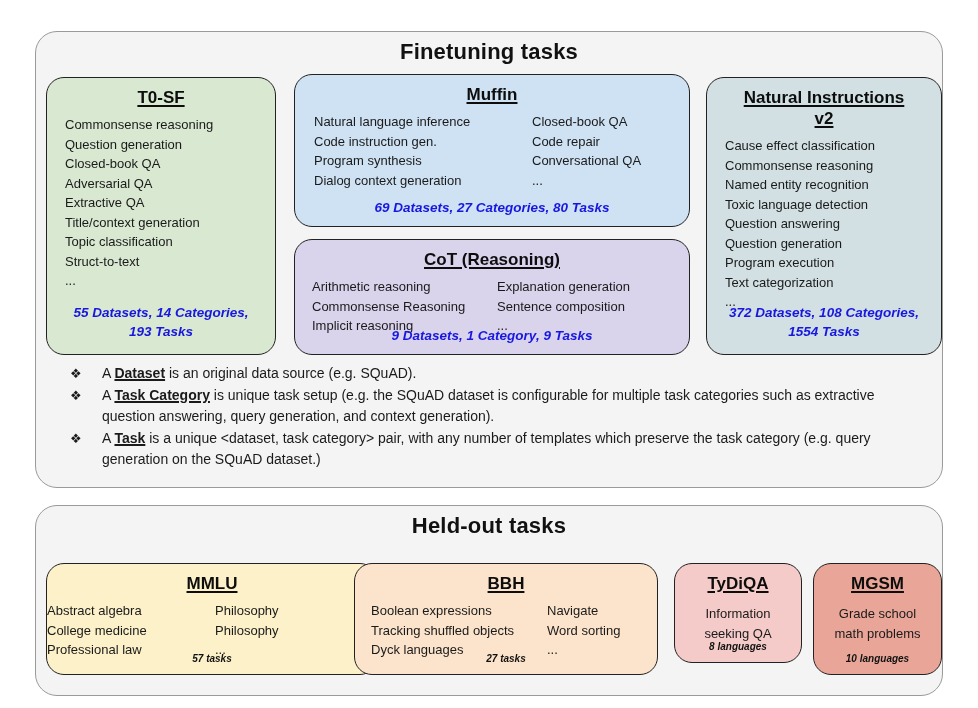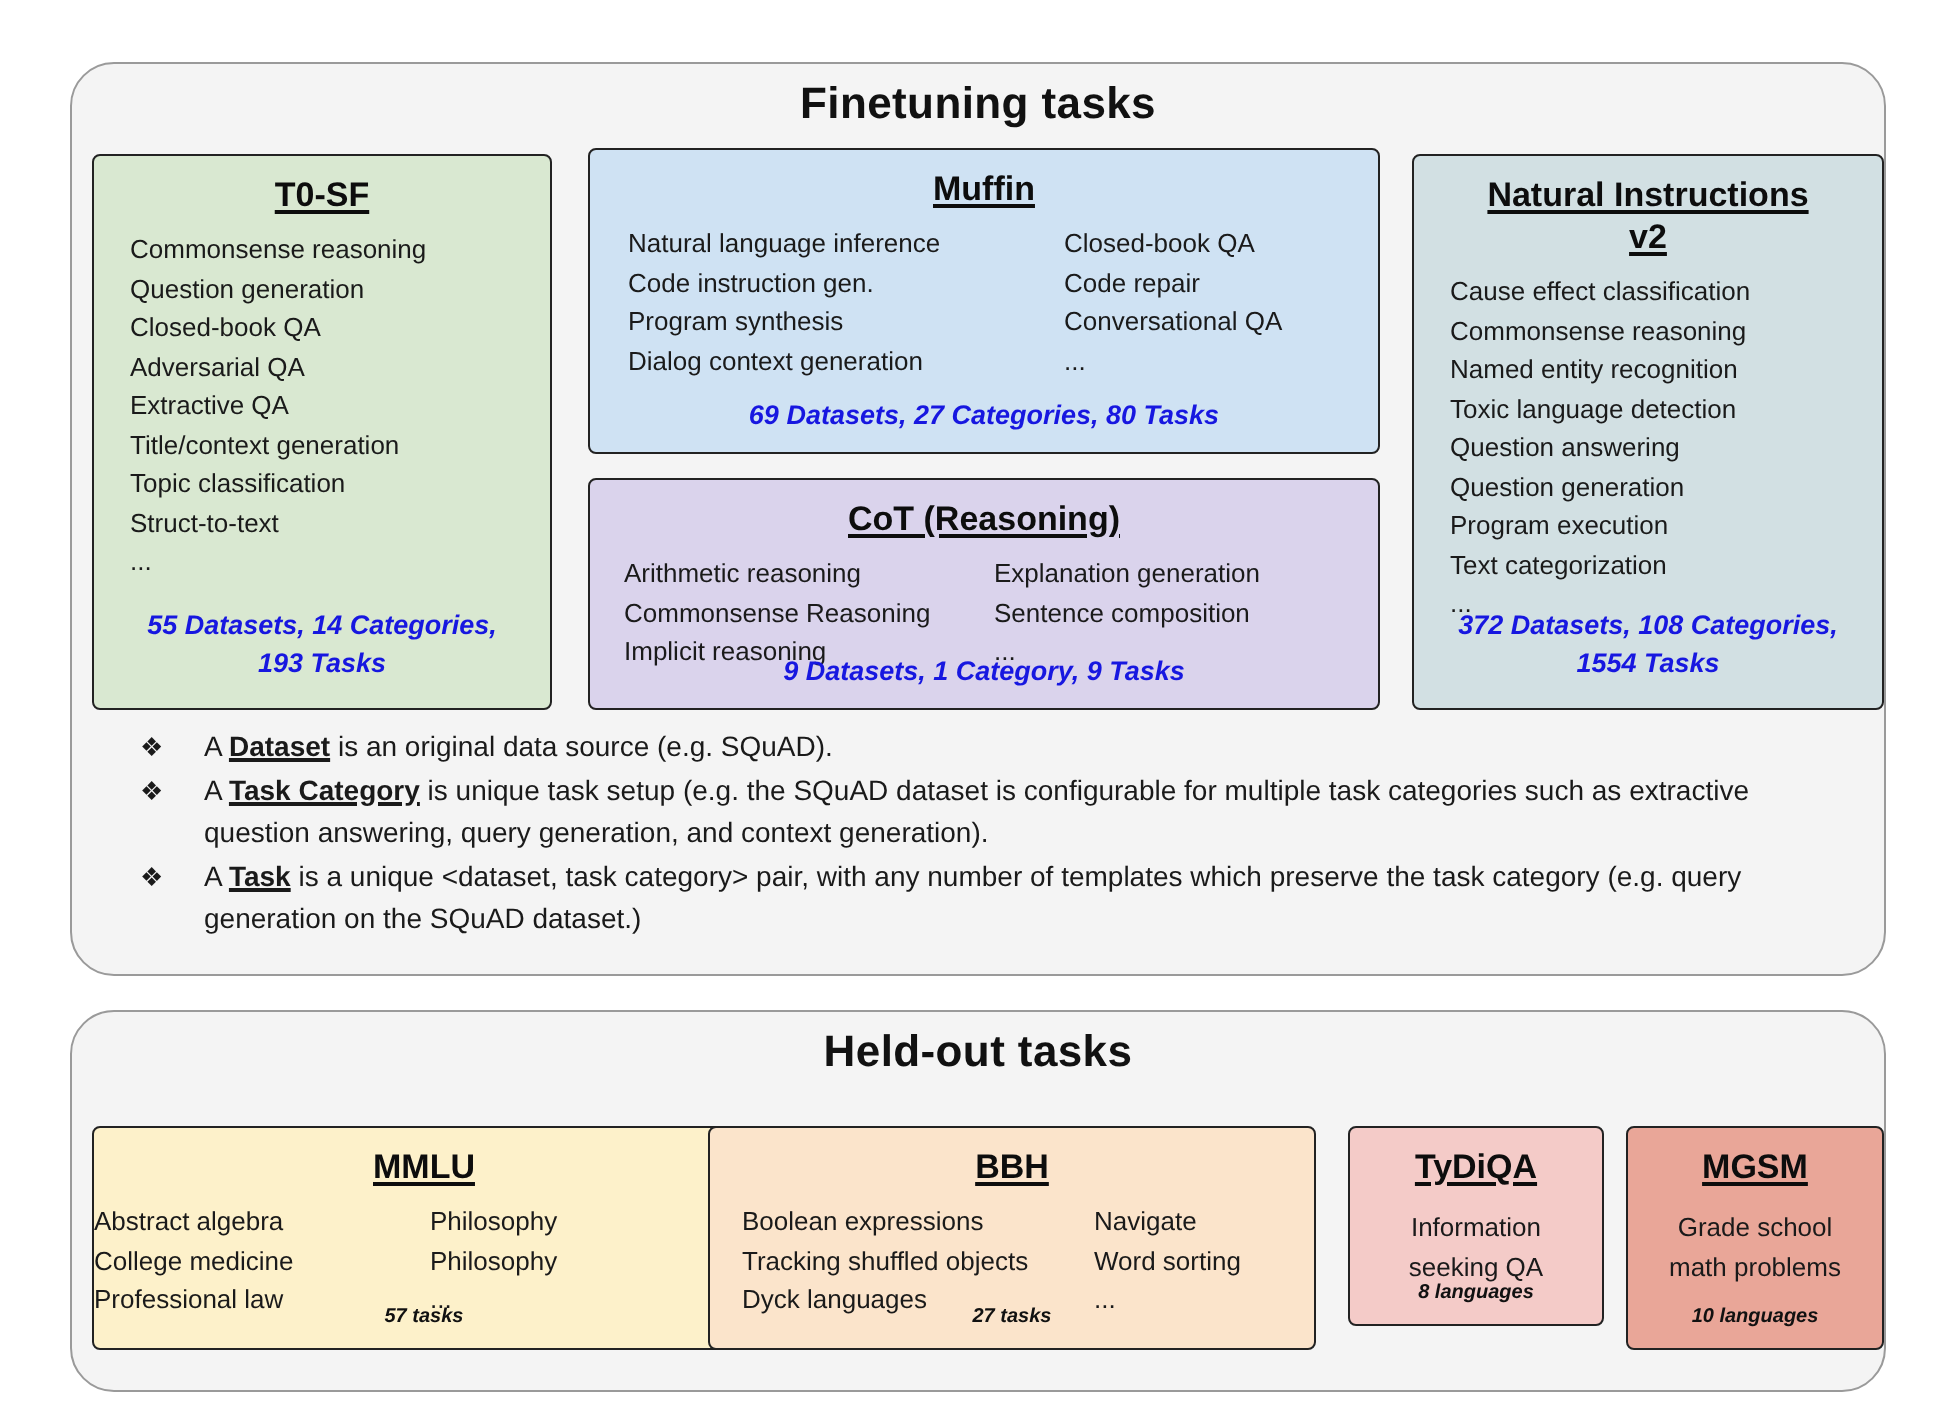--- a/index.html
+++ b/index.html
@@ -12,21 +12,21 @@
   }
   .panel-finetuning { top: 31px; height: 457px; }
   .panel-heldout { top: 505px; height: 191px; }
 
   .section-title {
     text-align: center; font-size: 22px; font-weight: bold; padding-top: 7px;
     letter-spacing: 0.2px; color: #111;
   }
 
   .task-box {
-    position: absolute; border: 1.6px solid #222; border-radius: 4px;
+    position: absolute; border: 1.6px solid #222; border-radius: 18px;
   }
   .bg-green  { background: #d9e8d1; }
   .bg-blue   { background: #cfe2f3; }
   .bg-purple { background: #dad3ec; }
   .bg-teal   { background: #d2e0e3; }
   .bg-yellow { background: #fdf1ca; }
   .bg-orange { background: #fbe4cb; }
   .bg-pink   { background: #f4cbc8; }
   .bg-salmon { background: #e9a698; }
 

